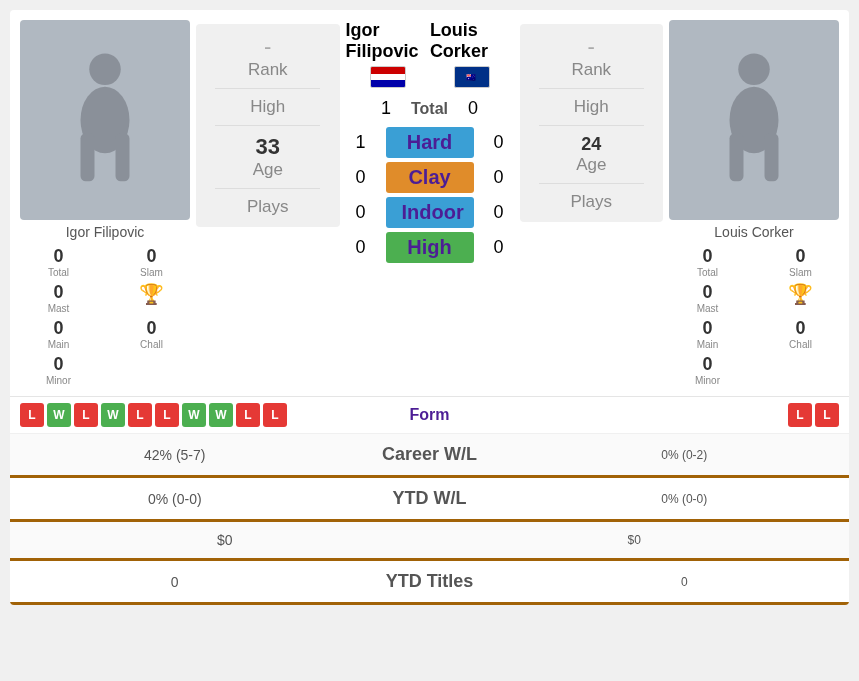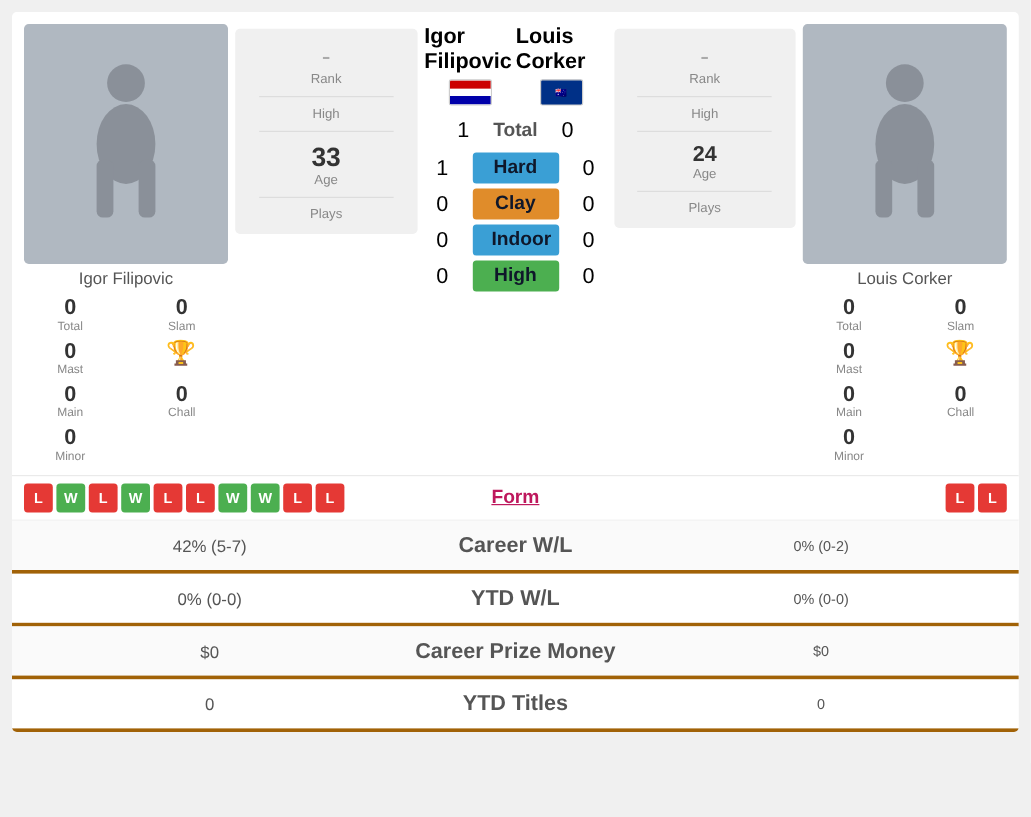--- a/index.html
+++ b/index.html
@@ -40,26 +40,26 @@
 
     .surface-row {
       display: flex;
       align-items: center;
       justify-content: center;
       gap: 10px;
     }
 
     .surface-label {
       display: inline-block;
-      color: #0f172a;
-      font-weight: bold;
-      font-size: 16px;
+      color: #4c1d95;
+      font-weight: bold;
+      font-size: 20px;
       padding: 4px 16px;
       border-radius: 3px;
-      width: 72px;
+      width: 88px;
       text-align: center;
     }
 
     .surface-hard { background: #3a9fd5; }
     .surface-clay { background: #e08c2a; }
     .surface-indoor { background: #3a9fd5; }
     .surface-grass { background: #4caf50; }
 
     .score-val {
       font-size: 18px;
@@ -82,21 +82,21 @@
       color: #555;
     }
 
     .stat-value {
       font-size: 22px;
       font-weight: bold;
       color: #333;
     }
 
     .stat-label {
-      font-size: 11px;
+      font-size: 17px;
       color: #888;
       text-align: right;
     }
 
     .stat-dash {
       font-size: 22px;
       color: #aaa;
     }
 
     .player-name-below {
@@ -152,22 +152,21 @@
     .form-badges {
       display: flex;
       gap: 3px;
       flex: 1;
     }
 
     .form-center-label {
       flex: 0 0 200px;
       text-align: center;
       font-weight: bold;
-      color: #be185d;
-      text-decoration: underline;
+      color: #4c1d95;
     }
 
     .form-badges-right {
       display: flex;
       gap: 3px;
       flex: 1;
       justify-content: flex-end;
     }
 
     .form-badge {
@@ -504,23 +503,20 @@
     <div class="stat-row">
       <div class="stat-row-left">0% (0-0)</div>
       <div class="stat-row-center">
         <strong>YTD W/L</strong>
       </div>
       <div class="stat-row-right">0% (0-0)</div>
     </div>
 
     <div class="stat-row stat-highlight">
       <div class="stat-row-left">$0</div>
-      <div class="stat-row-center">
-        <strong>Career Prize Money</strong>
-      </div>
       <div class="stat-row-right">$0</div>
     </div>
 
     <div class="stat-row">
       <div class="stat-row-left">0</div>
       <div class="stat-row-center">
         <strong>YTD Titles</strong>
       </div>
       <div class="stat-row-right">0</div>
     </div>

